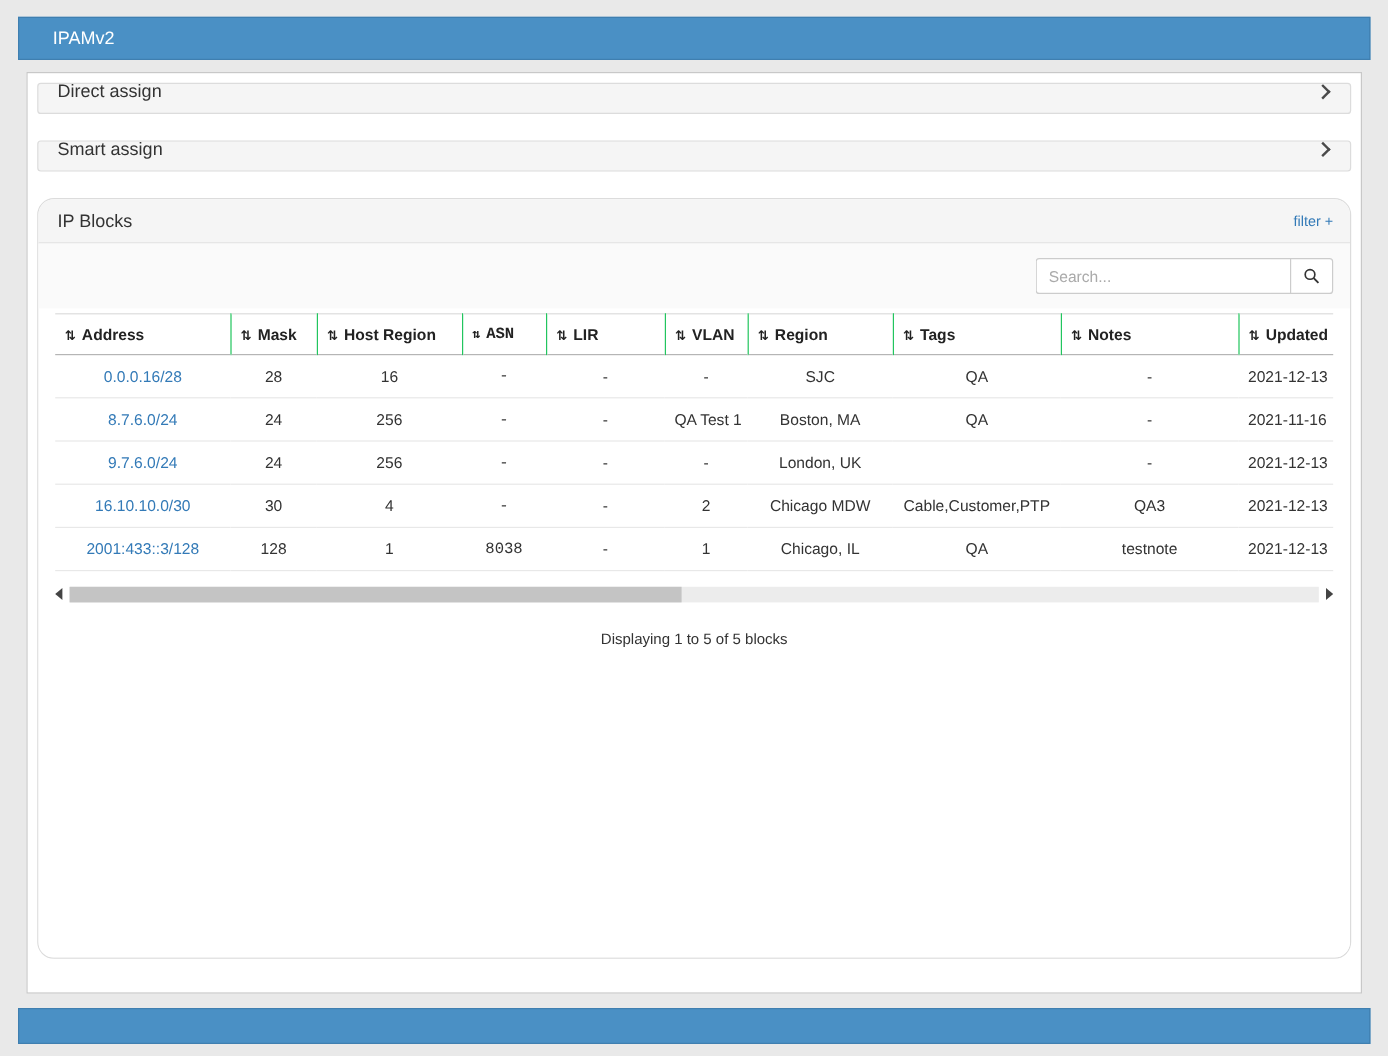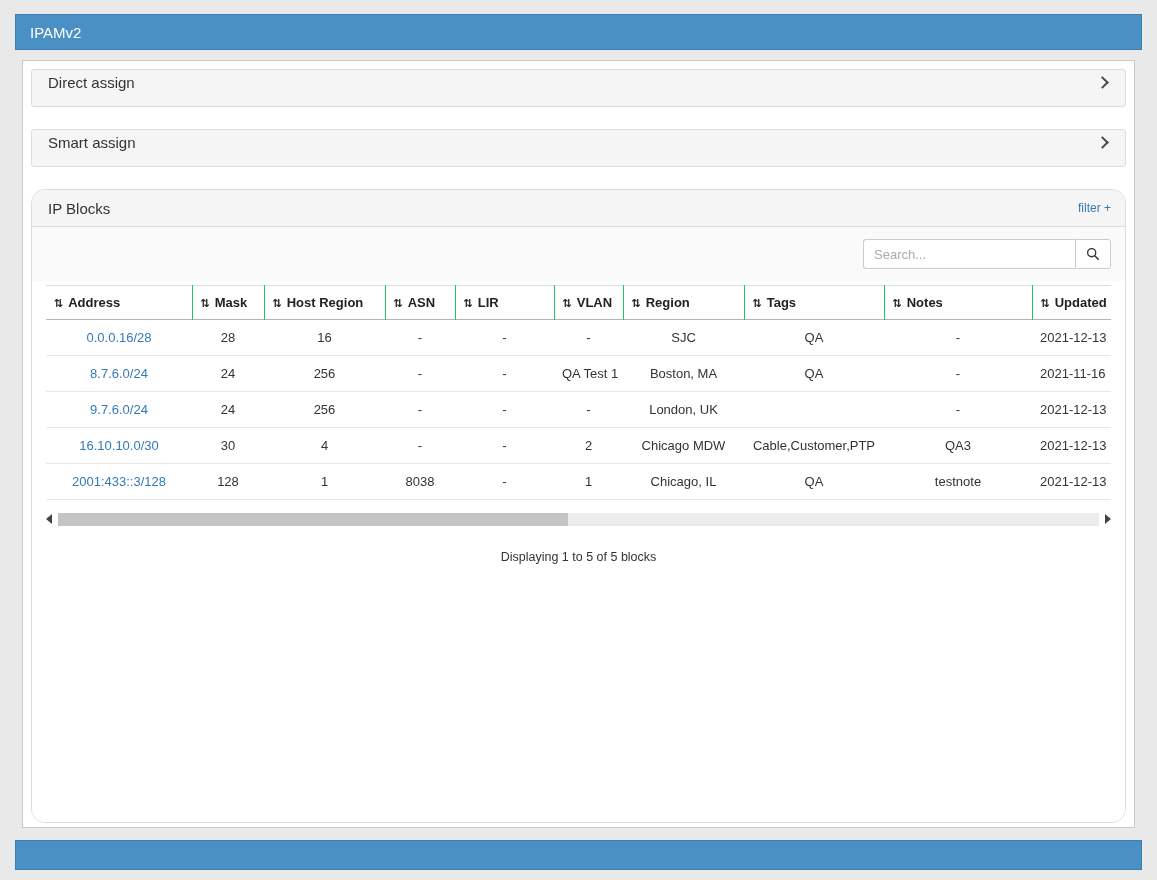--- a/index.html
+++ b/index.html
@@ -11,21 +11,21 @@
   }
   .page { padding: 14px 15px 10px 15px; height: 100%; }
 
   
   .top-bar {
     height: 36px;
     background: #4a90c5;
     border: 1px solid #3f7fb0;
     display: flex;
     align-items: center;
-    padding: 0 14px;
+    padding: 0 28px;
     color: #fff;
     font-size: 15px;
   }
   .bottom-bar {
     height: 30px;
     background: #4a90c5;
     border: 1px solid #3f7fb0;
     margin-top: 12px;
   }
 
@@ -36,21 +36,21 @@
     border: 1px solid #c8c8c8;
     height: 768px;
     padding: 8px;
   }
 
   
   .accordion {
     background: #f5f5f5;
     border: 1px solid #dcdcdc;
     border-radius: 3px;
-    height: 38px;
+    height: 26px;
     display: flex;
     align-items: center;
     justify-content: space-between;
     padding: 0 18px 12px 16px;
     margin-bottom: 22px;
     cursor: pointer;
   }
   .acc-label { font-size: 15px; color: #333; }
   .chevron {
     width: 9px; height: 9px;
@@ -122,21 +122,21 @@
   }
   th + th { border-left: 1px solid #22c55e; }
   .sort-icon { font-size: 11px; margin-right: 5px; color: #222; }
   tbody tr { border-bottom: 1px solid #e8e8e8; }
   td { padding: 10px 8px; white-space: nowrap; overflow: hidden; color: #333; text-align: center; }
   td a { color: #337ab7; text-decoration: none; }
   
   th:nth-child(1), td:nth-child(1) { width: 146px; }
   th:nth-child(2), td:nth-child(2) { width: 72px; }
   th:nth-child(3), td:nth-child(3) { width: 121px; }
-  th:nth-child(4), td:nth-child(4) { width: 70px; }
+  th:nth-child(4), td:nth-child(4) { width: 70px; font-family: Liberation Mono, monospace; }
   th:nth-child(5), td:nth-child(5) { width: 99px; }
   th:nth-child(6), td:nth-child(6) { width: 69px; }
   th:nth-child(7), td:nth-child(7) { width: 121px; }
   th:nth-child(8), td:nth-child(8) { width: 140px; }
   th:nth-child(9), td:nth-child(9) { width: 148px; }
   th:nth-child(10), td:nth-child(10) { width: auto; }
 
   
   .hscroll {
     margin: 12px 14px 0 14px;

